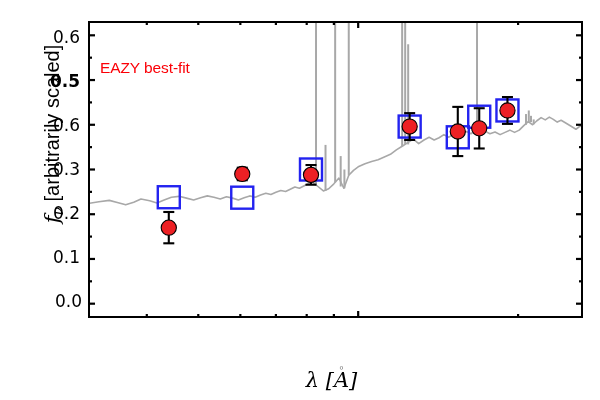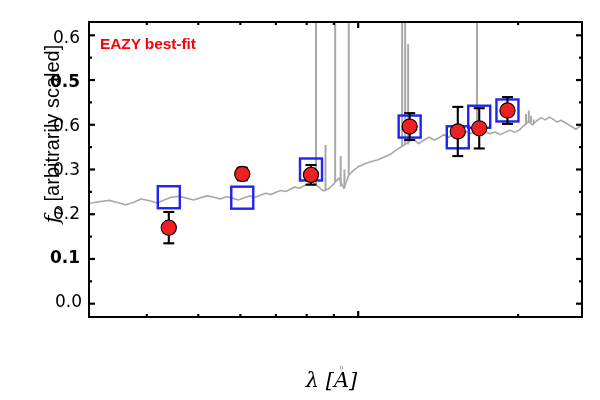--- a/index.html
+++ b/index.html
@@ -7,22 +7,22 @@
   #fig{position:relative;width:600px;height:400px;background:#fff;}
   .axes-frame{position:absolute;left:88px;top:21px;width:495px;height:297px;
               border:2.5px solid #000;box-sizing:border-box;background:transparent;}
   svg{display:block;}
   #plotsvg{position:absolute;left:0;top:0;width:600px;height:400px;pointer-events:none;}
   .ytick-label{position:absolute;font-size:17px;color:#000;text-align:right;width:46px;
                font-family:"DejaVu Sans",sans-serif;}
   .xtick-label{position:absolute;font-size:17px;color:#000;text-align:center;
                font-family:"DejaVu Sans",sans-serif;}
   .xtick-label sup{font-size:11px;vertical-align:super;}
-  .annot{position:absolute;font-weight:bold;font-size:15.5px;letter-spacing:-0.1px;
-         font-family:"Liberation Sans",sans-serif;white-space:nowrap;}
+  .annot{position:absolute;font-weight:normal;font-size:15.5px;letter-spacing:-0.1px;
+         font-family:"Liberation Sans",sans-serif;white-space:nowrap;margin-top:24px;}
   .ylabel-wrap{position:absolute;left:-96px;top:120px;width:300px;height:28px;
                transform:rotate(-90deg);transform-origin:center center;
                text-align:center;white-space:nowrap;}
   .mathser{font-family:"DejaVu Serif",serif;font-style:italic;font-size:21px;}
   .mathser .sub{font-size:14px;vertical-align:-0.28em;font-style:italic;}
   .plaintxt{font-family:"Liberation Sans",sans-serif;font-size:20px;font-style:normal;}
   .xlabel-wrap{position:absolute;left:84px;top:352px;width:495px;text-align:center;
                white-space:nowrap;margin-top:16px;}
   .angstrom{position:relative;display:inline-block;}
   .angstrom .ring{position:absolute;left:50%;top:-0.52em;transform:translateX(-50%);
@@ -31,21 +31,21 @@
 </head>
 <body>
 
 <div id="fig">
 
   <div class="ytick-label" style="left:34px;top:27px;">0.6</div>
   <div class="ytick-label" style="left:34px;top:71px;font-weight:bold;">0.5</div>
   <div class="ytick-label" style="left:34px;top:115px;">0.6</div>
   <div class="ytick-label" style="left:34px;top:159px;">0.3</div>
   <div class="ytick-label" style="left:34px;top:203px;text-align:right;">0.2</div>
-  <div class="ytick-label" style="left:34px;top:247px;font-weight:bold;">0.1</div>
+  <div class="ytick-label" style="left:34px;top:247px;">0.1</div>
   <div class="ytick-label" style="left:36px;top:291px;">0.0</div>
 
 
   <div class="ylabel-wrap">
     <span class="mathser"><span>f</span><span class="sub">ν</span></span><span class="plaintxt"> [arbitrarily scaled]</span>
   </div>
 
   <div class="xlabel-wrap">
     <span class="mathser">λ</span><span class="mathser"> [</span><span class="mathser angstrom"><span>A</span><span class="ring">◦</span></span><span class="mathser">]</span>
   </div>

